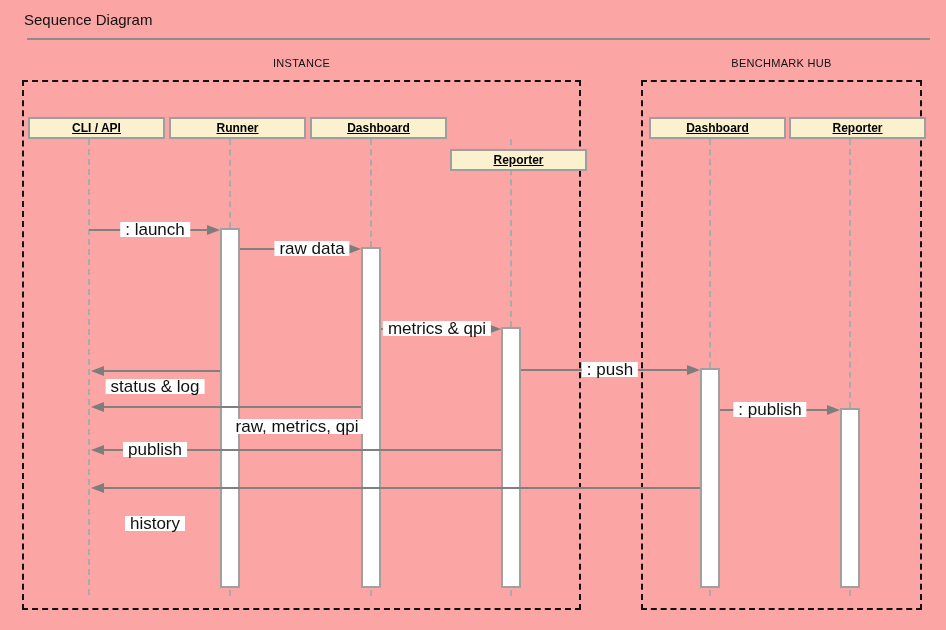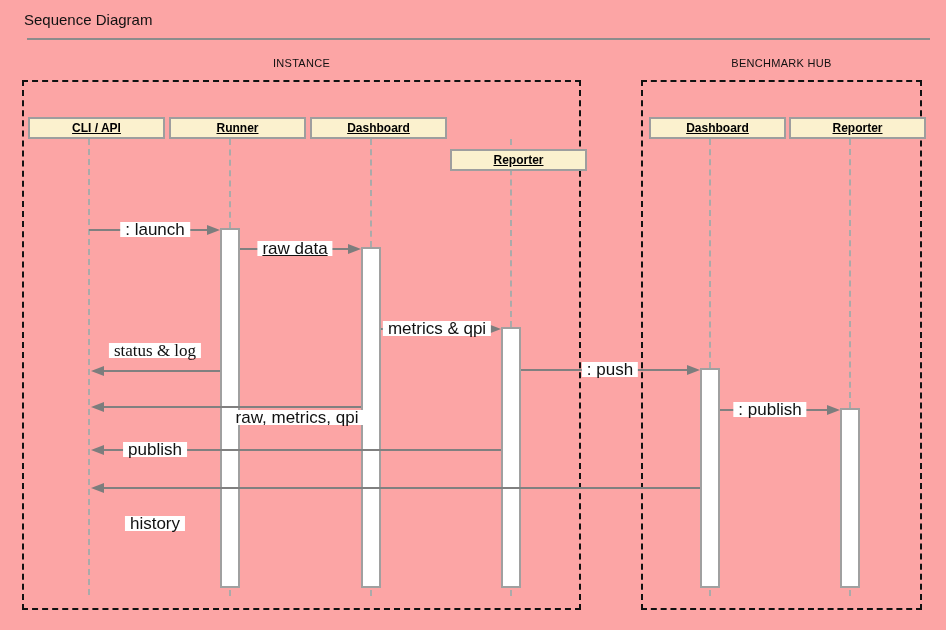--- a/index.html
+++ b/index.html
@@ -94,33 +94,33 @@
         <span>Reporter</span>
       </div>
       <div class="lifeline" style="left: 849px; top: 139px; height: 269px;"></div>
       <div class="activation" style="left: 840px; top: 408px; height: 180px;"></div>
       <div class="lifeline" style="left: 849px; top: 590px; height: 6px;"></div>
       <div class="msg-line" style="left: 89px; top: 229px; width: 119px;"></div>
       <div class="arrow right" style="left: 207px; top: 225px;"></div>
       <div class="msg-label" style="left: 155px; top: 222px;">: launch</div>
       <div class="msg-line" style="left: 240px; top: 248px; width: 109px;"></div>
       <div class="arrow right" style="left: 348px; top: 244px;"></div>
-      <div class="msg-label" style="left: 295px; top: 241px; text-decoration: underline;">raw data</div>
+      <div class="msg-label" style="left: 312px; top: 241px;">raw data</div>
       <div class="msg-line" style="left: 381px; top: 328px; width: 108px;"></div>
       <div class="arrow right" style="left: 488px; top: 324px;"></div>
       <div class="msg-label" style="left: 437px; top: 321px;">metrics &amp; qpi</div>
       <div class="arrow left" style="left: 91px; top: 366px;"></div>
       <div class="msg-line" style="left: 104px; top: 370px; width: 116px;"></div>
-      <div class="msg-label" style="left: 155px; top: 343px; font-family: Liberation Serif, serif;">status &amp; log</div>
+      <div class="msg-label" style="left: 155px; top: 379px;">status &amp; log</div>
       <div class="msg-line" style="left: 521px; top: 369px; width: 167px;"></div>
       <div class="arrow right" style="left: 687px; top: 365px;"></div>
       <div class="msg-label" style="left: 610px; top: 362px;">: push</div>
       <div class="arrow left" style="left: 91px; top: 402px;"></div>
       <div class="msg-line" style="left: 104px; top: 406px; width: 257px;"></div>
-      <div class="msg-label" style="left: 297px; top: 410px;">raw, metrics, qpi</div>
+      <div class="msg-label" style="left: 297px; top: 419px;">raw, metrics, qpi</div>
       <div class="msg-line" style="left: 720px; top: 409px; width: 108px;"></div>
       <div class="arrow right" style="left: 827px; top: 405px;"></div>
       <div class="msg-label" style="left: 770px; top: 402px; text-align: center;">: publish</div>
       <div class="arrow left" style="left: 91px; top: 445px;"></div>
       <div class="msg-line" style="left: 104px; top: 449px; width: 397px;"></div>
       <div class="msg-label" style="left: 155px; top: 442px;">publish</div>
       <div class="arrow left" style="left: 91px; top: 483px;"></div>
       <div class="msg-line" style="left: 104px; top: 487px; width: 596px;"></div>
       <div class="msg-label" style="left: 155px; top: 480px; margin-top: 36px;">history</div>
     </div>

